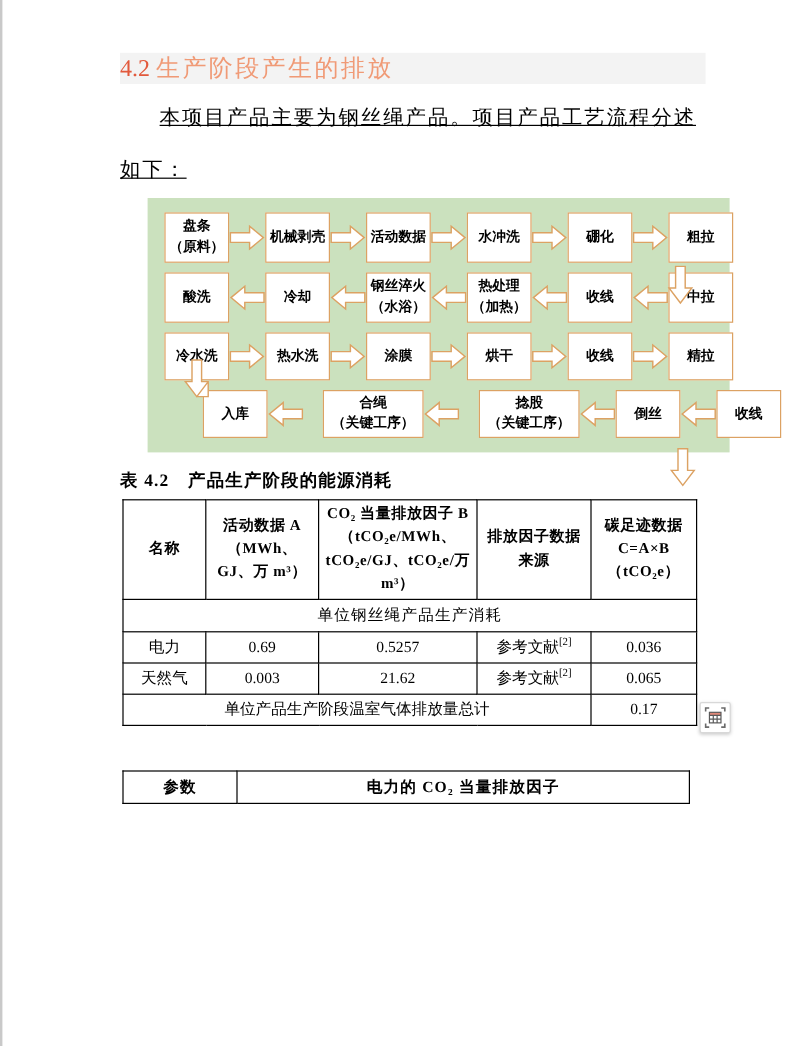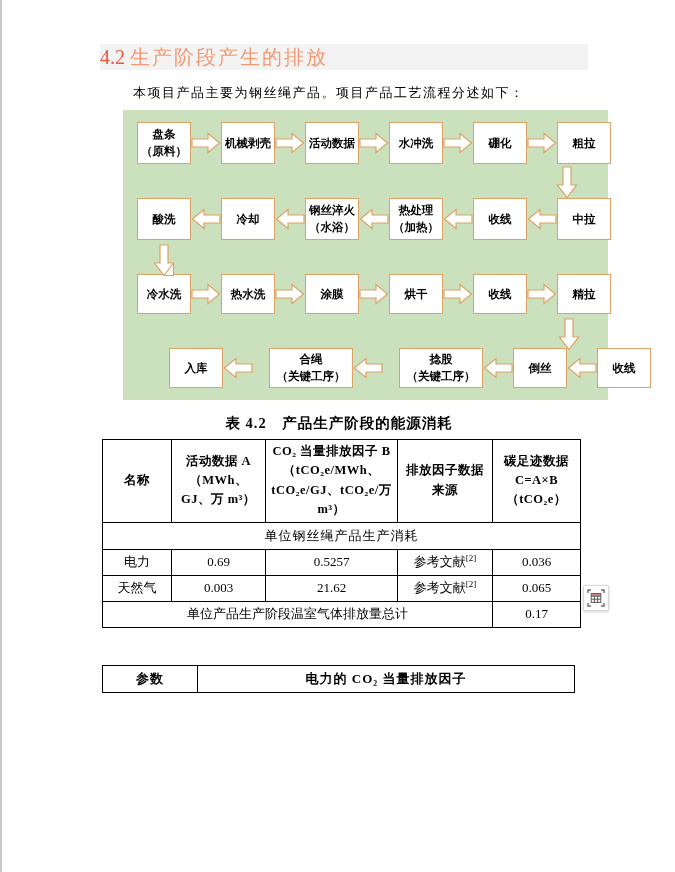--- a/index.html
+++ b/index.html
@@ -10,44 +10,44 @@
     background:#c9c9c9; }
   .content { position:absolute; left:100px; top:0; width:480px; }
 
   
   .heading-band { margin-top:44px; width:488px; background:#f3f3f3;
     height:26px; line-height:26px; font-size:20px; }
   .heading-num { color:#e2593c; font-family:"Liberation Serif", serif; }
   .heading-title { color:#f09a76; letter-spacing:2px; }
 
   
-  .para { margin-top:6px; font-size:13px; line-height:33px;
-    letter-spacing:1.5px; text-align:justify; text-indent:33px; }
+  .para { margin-top:6px; font-size:17px; line-height:44px;
+    letter-spacing:1.5px; text-align:justify; text-indent:33px;text-decoration:underline; }
   .para2 { margin-top:18px; }
 
   
   .flowchart { position:relative; margin-left:23px; margin-top:1px;
-    width:485px; height:290px; background:#cbe1be; padding:12px 14px;
+    width:485px; height:212px; background:#cbe1be; padding:12px 14px;
     display:flex; flex-direction:column; justify-content:space-between; }
   .fc-row { display:flex; align-items:center; justify-content:space-between; }
   .fc-row-last { padding-left:32px; }
   .fc-box { background:#fff; border:1px solid #dca263; width:54px;
     min-height:42px; display:flex; align-items:center; justify-content:center;
     text-align:center; font-family:"Liberation Sans", sans-serif;
     font-weight:bold; font-size:11.5px; line-height:1.45;
     white-space:pre-line; flex:none; padding:2px 1px; }
   .fc-box.wide { width:84px;margin-left:16px; }
   .fc-row3 .fc-box, .fc-row4 .fc-box { min-height:40px; }
   .fc-arrow { flex:none; display:flex; align-items:center; }
   .fc-arrow svg { display:block; }
   .fc-downarrow { position:absolute; }
   .arrow-fill { fill:#ffffff; stroke:#dca263; stroke-width:1.2; }
 
   
-  .tbl-caption { margin-top:14px; width:478px; text-align:center;
+  .tbl-caption { margin-top:14px; width:478px; text-align:left;
     font-weight:bold; font-size:14.5px; letter-spacing:1px; }
 
   
   table.energy { border-collapse:collapse; table-layout:fixed;
     margin-left:2px; margin-top:6px; width:478px; }
   table.energy td, table.energy th { border:1px solid #000;
     text-align:center; vertical-align:middle; font-size:13px;
     padding:2px 3px; font-weight:normal; }
   table.energy th { font-weight:bold; font-size:12.5px; line-height:1.55;
     letter-spacing:0.5px; }

